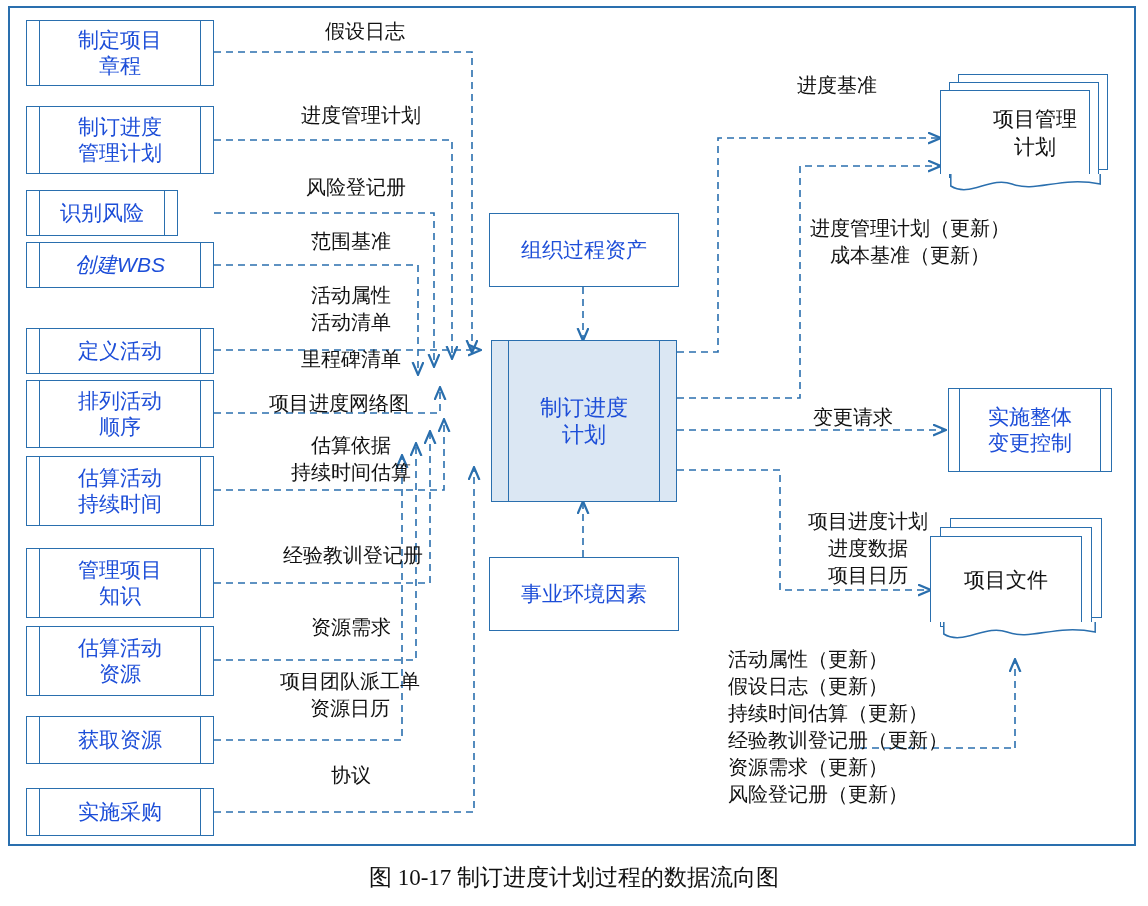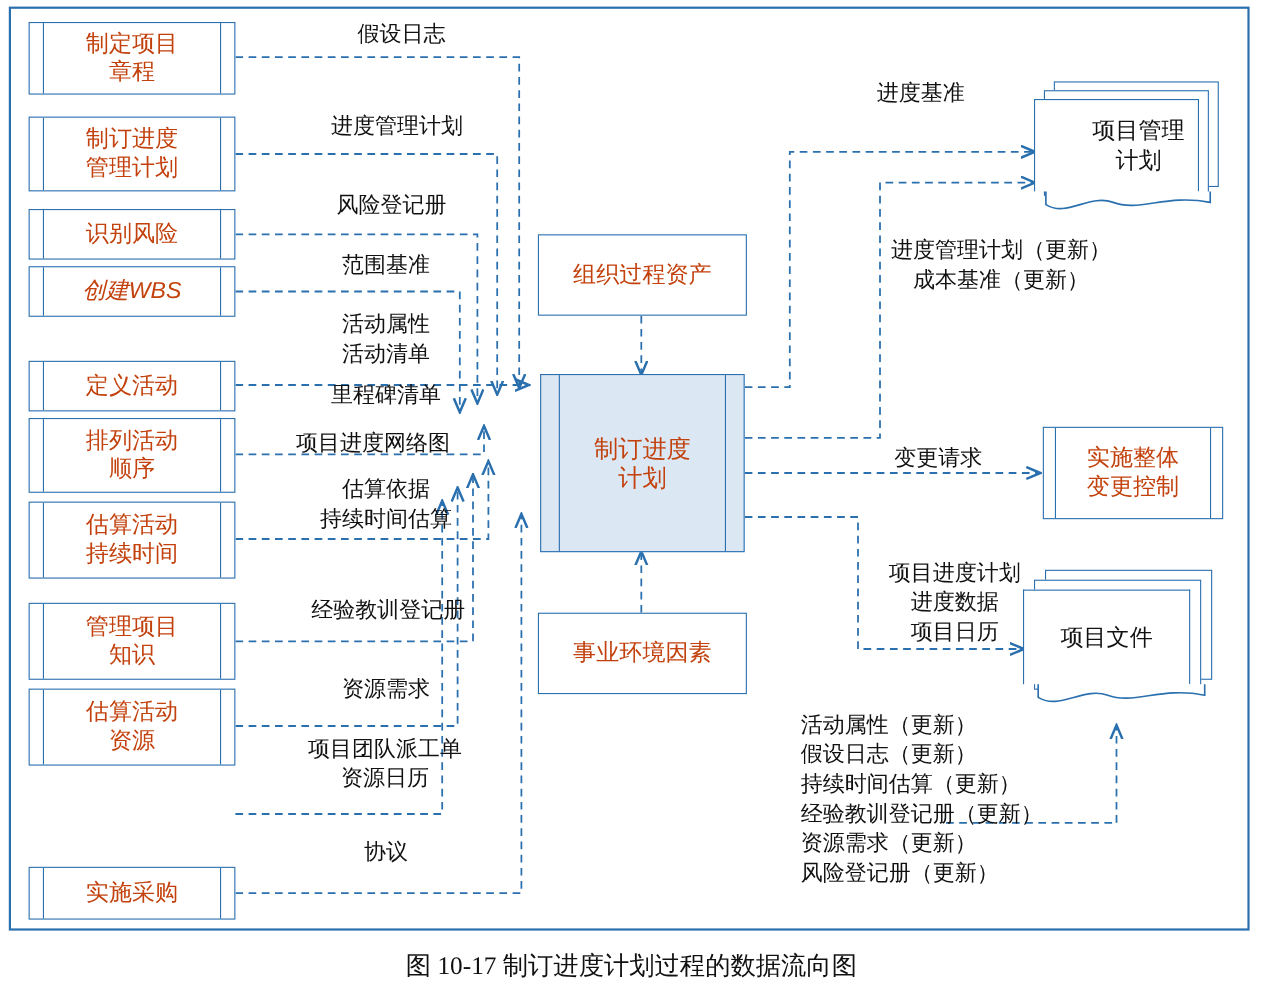--- a/index.html
+++ b/index.html
@@ -39,21 +39,21 @@
     position: absolute;
     box-sizing: border-box;
     border: 1.5px solid #2a6fae;
     background: #ffffff;
     display: flex;
     align-items: center;
     justify-content: center;
     text-align: center;
     line-height: 1.25;
     font-size: 21px;
-    color: #c2410c;
+    color: #1d4ed8;
     white-space: pre-line;
   }
   
   .proc {
     background: #ffffff;
   }
   .proc .bar-l,
   .proc .bar-r {
     position: absolute;
     top: 0;
@@ -173,21 +173,21 @@
     <span class="bar-r"></span>
     <span class="txt">制定项目
 章程</span>
   </div>
   <div class="node proc" style="left:26px; top:106px; width:188px; height:68px;">
     <span class="bar-l"></span>
     <span class="bar-r"></span>
     <span class="txt">制订进度
 管理计划</span>
   </div>
-  <div class="node proc" style="left:26px; top:190px; width:188px; height:46px;">
+  <div class="node proc" style="left:26px; top:190px; width:152px; height:46px;">
     <span class="bar-l"></span>
     <span class="bar-r"></span>
     <span class="txt">识别风险</span>
   </div>
   <div class="node proc" style="left:26px; top:242px; width:188px; height:46px;font-style:italic;">
     <span class="bar-l"></span>
     <span class="bar-r"></span>
     <span class="txt">创建WBS</span>
   </div>
   <div class="node proc" style="left:26px; top:328px; width:188px; height:46px;">
@@ -211,20 +211,25 @@
     <span class="bar-l"></span>
     <span class="bar-r"></span>
     <span class="txt">管理项目
 知识</span>
   </div>
   <div class="node proc" style="left:26px; top:626px; width:188px; height:70px;">
     <span class="bar-l"></span>
     <span class="bar-r"></span>
     <span class="txt">估算活动
 资源</span>
+  </div>
+  <div class="node proc" style="left:26px; top:716px; width:188px; height:48px;">
+    <span class="bar-l"></span>
+    <span class="bar-r"></span>
+    <span class="txt">获取资源</span>
   </div>
   <div class="node proc" style="left:26px; top:788px; width:188px; height:48px;">
     <span class="bar-l"></span>
     <span class="bar-r"></span>
     <span class="txt">实施采购</span>
   </div>
 
   <div class="node" style="left:489px; top:213px; width:190px; height:74px;">
     <span>组织过程资产</span>
   </div>

